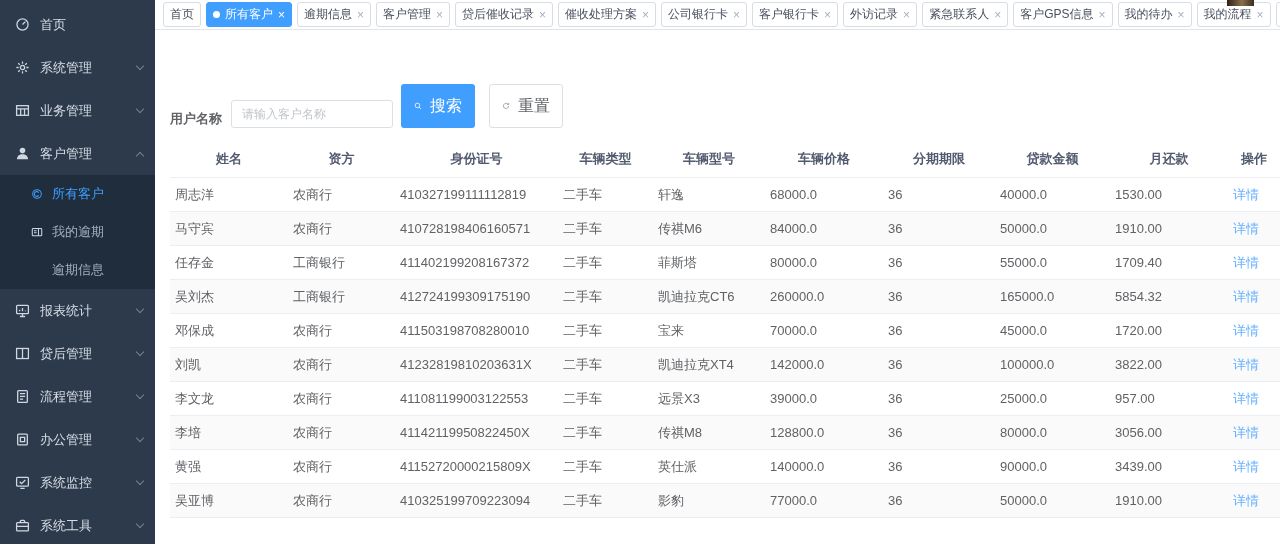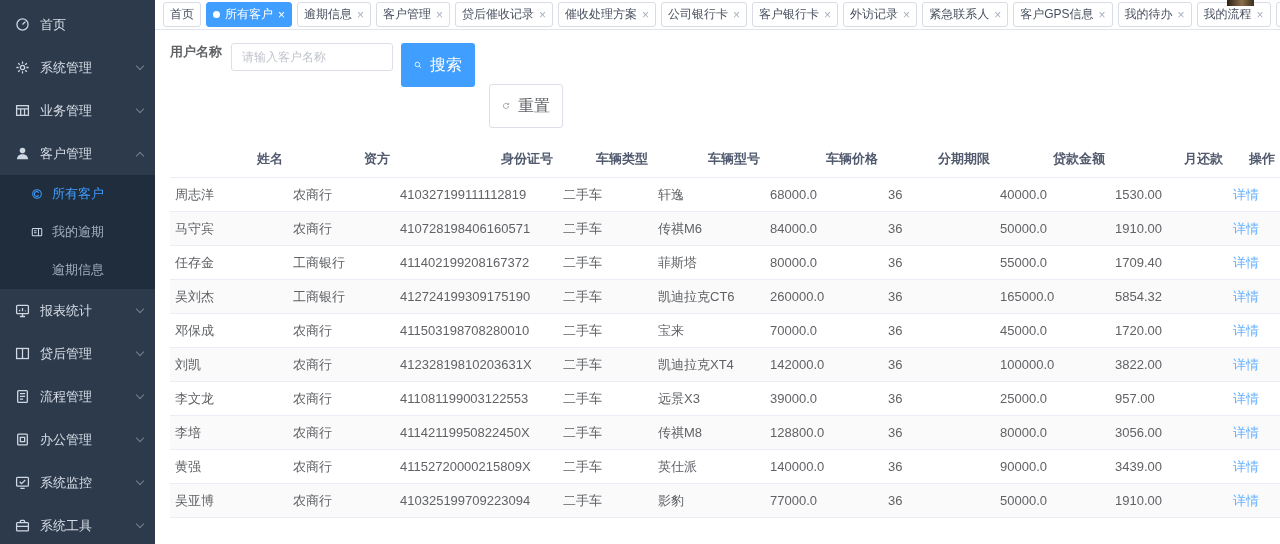--- a/index.html
+++ b/index.html
@@ -37,33 +37,33 @@
          border: 1px solid #d8dce5; border-radius: 3px; background: #fff; color: #495060;
          font-size: 12px; white-space: nowrap; cursor: pointer; flex-shrink: 0; }
   .tab .dot { width: 7px; height: 7px; border-radius: 50%; background: #fff; margin-right: 5px; }
   .tab .close { margin-left: 5px; color: #a6b0bf; font-size: 12px; line-height: 1; }
   .tab.active { background: #409eff; border-color: #409eff; color: #fff; }
   .tab.active .close { color: #fff; }
   .avatar-sliver { position: absolute; top: 0; right: 26px; width: 27px; height: 6px; z-index: 5;
                    background: linear-gradient(90deg, #2b2016, #8a6f4a 55%, #3a2d1d); }
 
   .content { flex: 1; overflow: hidden; }
-  .search-row { display: flex; align-items: flex-start; padding: 13px 12px 13px 15px; }
+  .search-row { display: flex; align-items: flex-end; padding: 13px 12px 13px 15px; }
   .search-label { font-size: 13px; font-weight: bold; color: #606266; margin-right: 9px; }
   .search-input { width: 162px; height: 28px; border: 1px solid #dcdfe6; border-radius: 3px;
                   padding: 0 10px; font-size: 12px; color: #606266; outline: none; }
   .search-input::placeholder { color: #c0c4cc; }
   .btn { height: 44px; display: inline-flex; align-items: center; border-radius: 3px;
          font-size: 16px; padding: 0 12px; cursor: pointer; border: 1px solid transparent; }
   .btn svg { width: 12px; height: 12px; margin-right: 4px; }
   .btn-primary { background: #409eff; color: #fff; margin-left: 8px; }
   .btn-plain { background: #fff; border-color: #dcdfe6; color: #606266; margin-left: 14px; margin-top: 41px; }
 
   table { width: 1110px; margin-left: 15px; border-collapse: collapse; table-layout: fixed; }
-  th { font-size: 13px; color: #515a6e; font-weight: bold; text-align: right;
+  th { font-size: 13px; color: #515a6e; font-weight: bold; text-align: center;
        padding: 9px 5px; border-bottom: 1px solid #ebeef5; white-space: nowrap; }
   td { font-size: 13px; color: #606266; padding: 0 5px; height: 34px;
        border-bottom: 1px solid #ebeef5; white-space: nowrap; overflow: hidden; }
   tbody tr:nth-child(even) { background: #fafafa; }
   .detail-link { color: #66b1ff; cursor: pointer; }
 </style>
 </head>
 <body>
 
 <div class="app">

